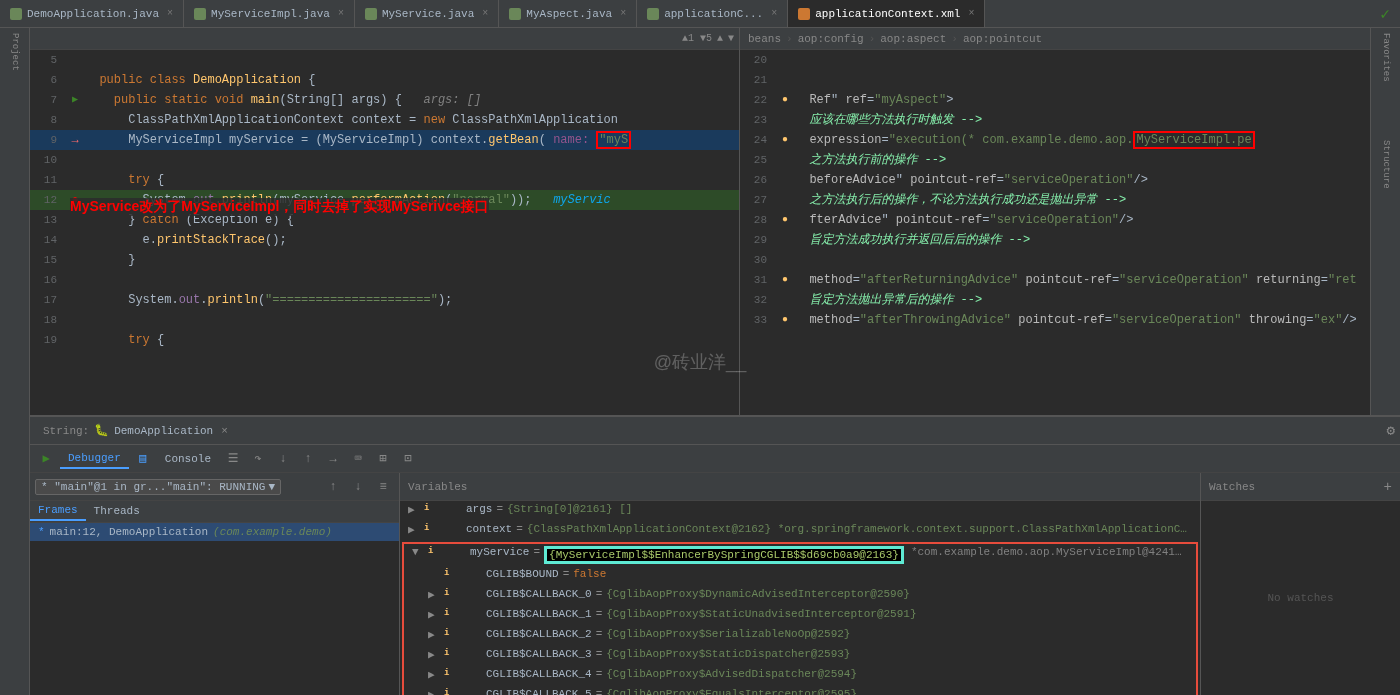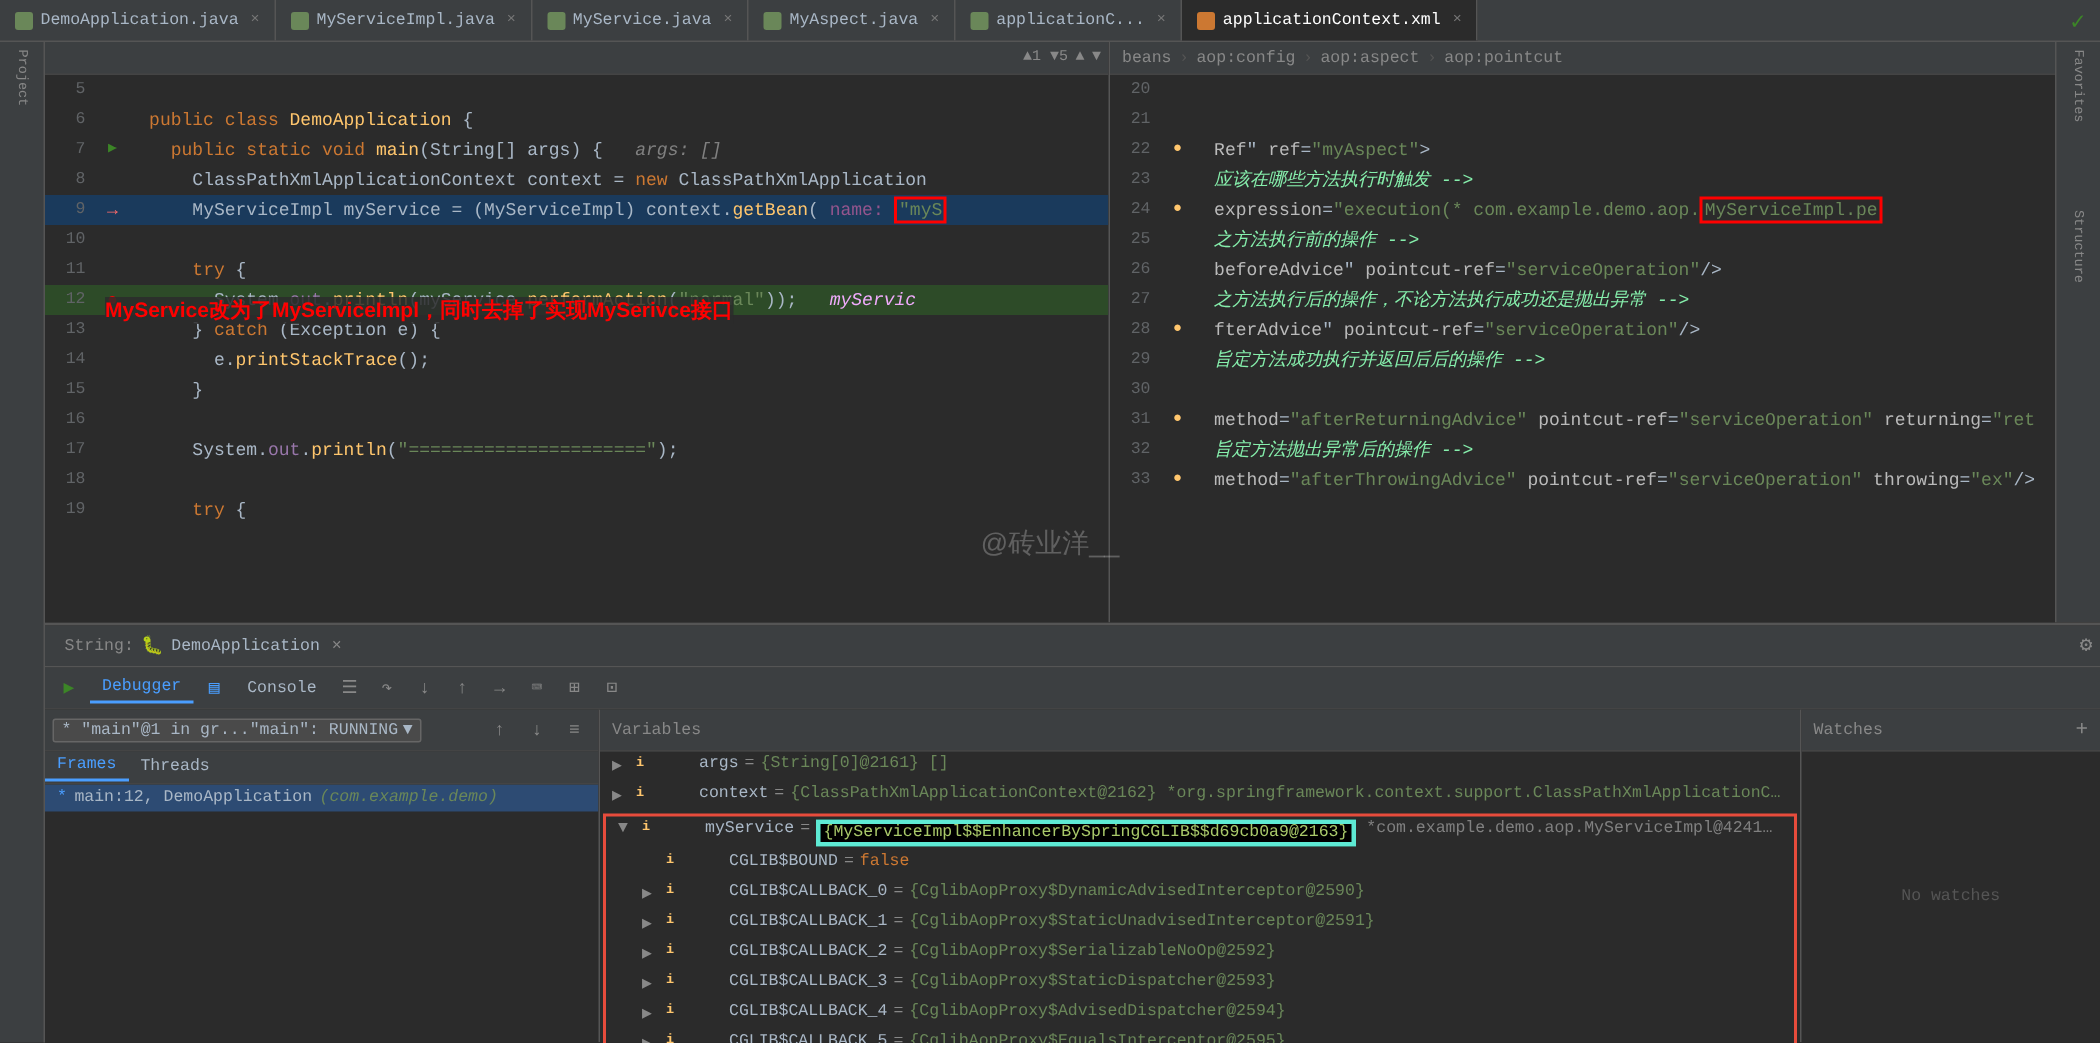--- a/index.html
+++ b/index.html
@@ -496,21 +496,21 @@
 
             <div class="code-line">
               <span class="line-num">11</span>
               <span class="line-gutter"></span>
               <span class="line-content">      <span class="kw">try</span> {</span>
             </div>
 
             <div class="code-line" style="background:#2d4b28;">
               <span class="line-num">12</span>
               <span class="line-gutter" style="color:#ff0000; font-size:12px;">●</span>
-              <span class="line-content">        <span class="cls">System</span>.<span style="color:#9876aa">out</span>.<span class="fn">println</span>(myService.<span class="fn">performAction</span>(<span class="str">"normal"</span>));   <span style="color:#f0abfc; font-style:italic">myServic</span></span>
+              <span class="line-content">        <span class="cls">System</span>.<span style="color:#9876aa">out</span>.<span class="fn">println</span>(myService.<span class="fn">performAction</span>(<span class="str">"normal"</span>));   <span style="color:#0ea5e9; font-style:italic">myServic</span></span>
             </div>
 
             <div class="code-line">
               <span class="line-num">13</span>
               <span class="line-gutter"></span>
               <span class="line-content">      } <span class="kw">catch</span> (<span class="cls">Exception</span> e) {</span>
             </div>
 
             <div class="code-line">
               <span class="line-num">14</span>

